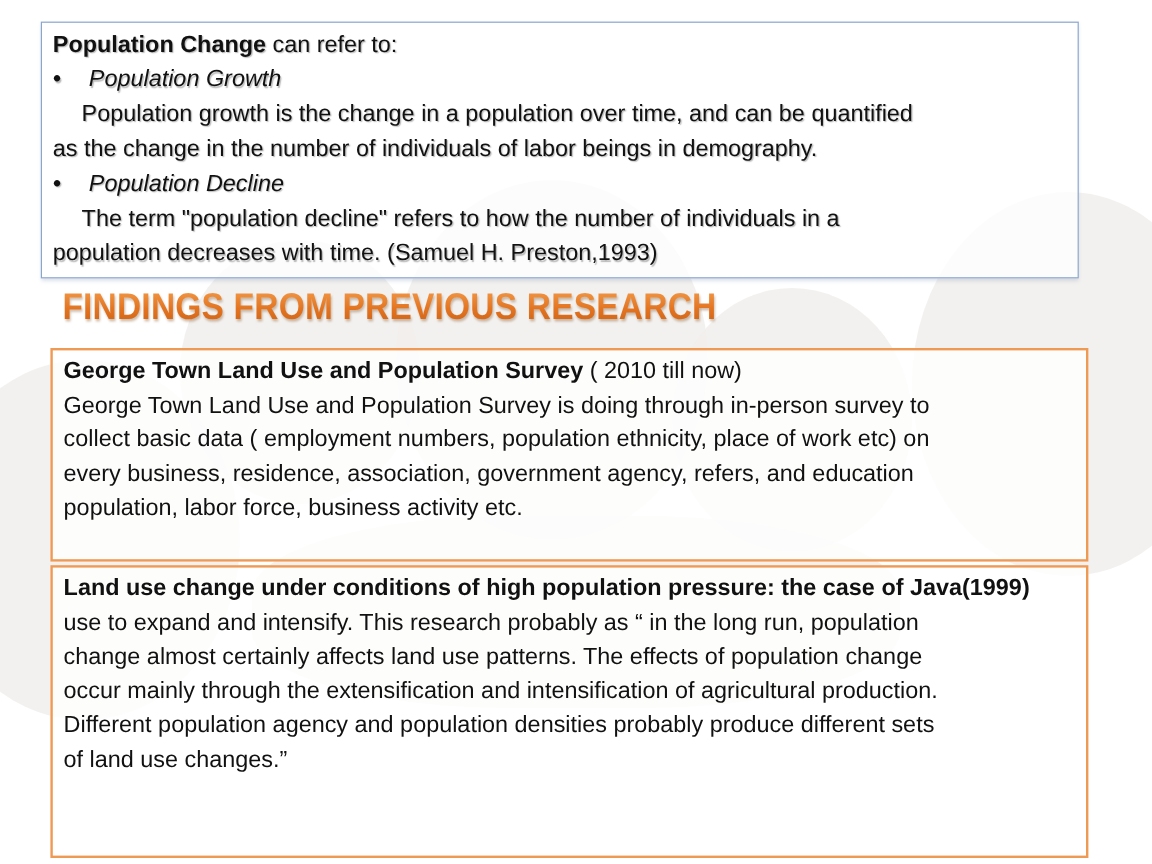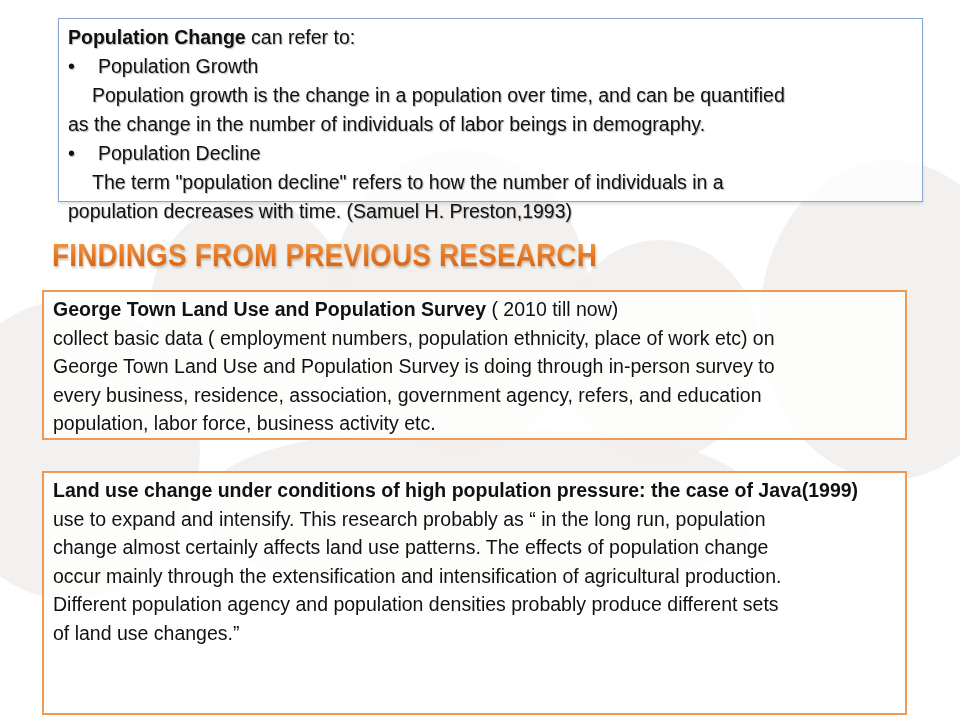--- a/index.html
+++ b/index.html
@@ -16,32 +16,32 @@
     .wm-shape {
       position: absolute;
       background: #f1efec;
       border-radius: 50%;
       opacity: 0.85;
     }
     .slide { position: absolute; inset: 0; }
 
     .def-box {
       position: absolute;
-      left: 58px; top: 18px; width: 865px; height: 184px;
+      left: 34px; top: 18px; width: 865px; height: 214px;
       border: 1px solid #8aa6cf;
       background: rgba(255,255,255,0.78);
       box-shadow: 0 2px 3px rgba(120,140,170,0.25);
       padding: 4px 9px 0 9px;
       font-size: 19.5px;
       line-height: 29px;
       text-shadow: 1px 1px 1px rgba(0,0,0,0.28);
     }
     .def-box .line { white-space: nowrap; }
     .bold { font-weight: bold; }
-    .bullet-line { padding-left: 0; }
+    .bullet-line { padding-left: 0; font-style: italic; }
     .bullet { display: inline-block; width: 30px; }
     .indent { padding-left: 24px; }
 
     .section-title {
       position: absolute;
       left: 52px; top: 238px;
       font-size: 31px;
       font-weight: bold;
       letter-spacing: 0.2px;
       color: #e07a24;
@@ -57,21 +57,21 @@
 
     .finding-box {
       position: absolute;
       left: 42px; width: 865px;
       border: 2.5px solid #ee9a55;
       background: rgba(255,255,255,0.82);
       padding: 3px 9px 0 9px;
       font-size: 19.5px;
       line-height: 28.5px;
     }
-    .finding-1 { top: 290px; height: 150px; }
+    .finding-1 { top: 290px; height: 178px; }
     .finding-2 { top: 471px; height: 244px; }
     .finding-box .line { white-space: nowrap; }
   </style>
 </head>
 <body>
 
 <div class="watermark">
   <div class="wm-shape" style="left:-60px; top:300px; width:260px; height:300px;"></div>
   <div class="wm-shape" style="left:150px; top:200px; width:200px; height:220px;"></div>
   <div class="wm-shape" style="left:330px; top:150px; width:260px; height:300px;"></div>
@@ -99,22 +99,22 @@
     <div class="line indent">The term "population decline" refers to how the number of individuals in a</div>
     <div class="line">population decreases with time. (Samuel H. Preston,1993)</div>
   </div>
 
   <div class="section-title">FINDINGS FROM PREVIOUS RESEARCH</div>
 
   <div class="finding-box finding-1">
     <div class="line">
       <span class="bold">George Town Land Use and Population Survey</span><span> ( 2010 till now)</span>
     </div>
+    <div class="line">George Town Land Use  and Population Survey  is doing through in-person survey to</div>
     <div class="line">collect basic data ( employment numbers, population ethnicity, place of work etc) on</div>
-    <div class="line">George Town Land Use  and Population Survey  is doing through in-person survey to</div>
     <div class="line">every business, residence, association, government agency, refers, and education</div>
     <div class="line">population, labor force, business activity etc.</div>
   </div>
 
   <div class="finding-box finding-2">
     <div class="line">
       <span class="bold">Land use change under conditions of high population pressure: the case of Java(1999)</span><span></span>
     </div>
     <div class="line">use to expand and intensify.  This research probably as “ in the long run, population</div>
     <div class="line">change almost certainly affects land use patterns. The effects of population change</div>

